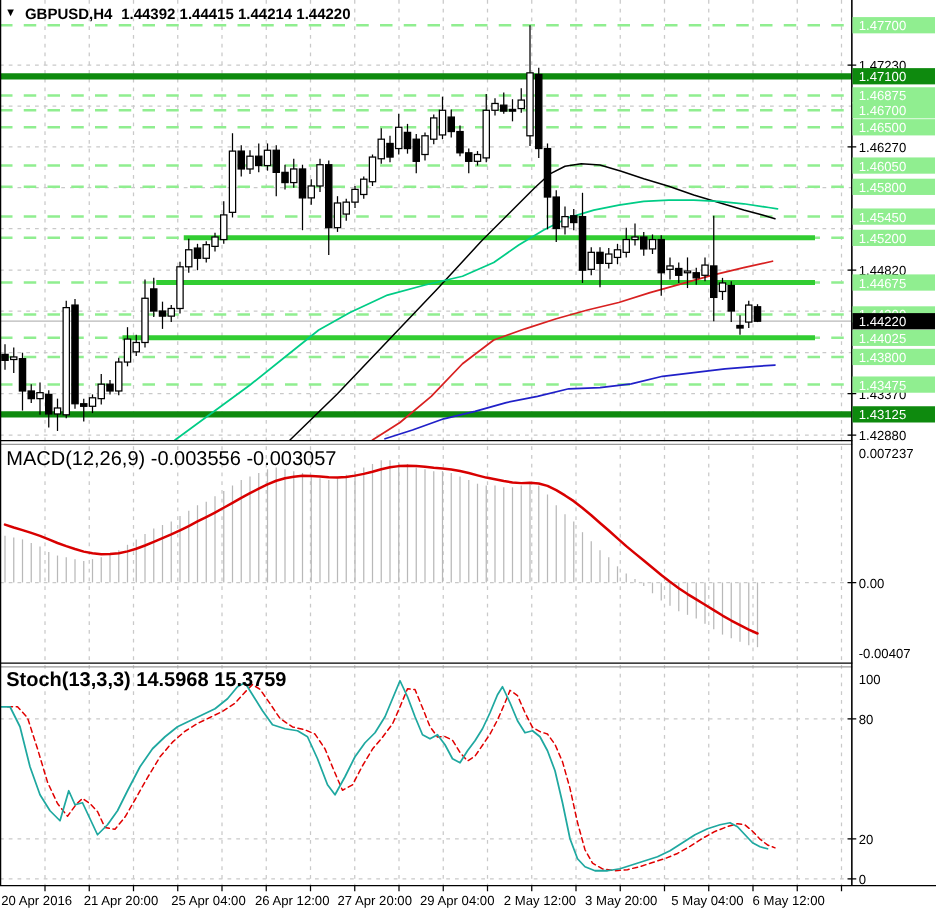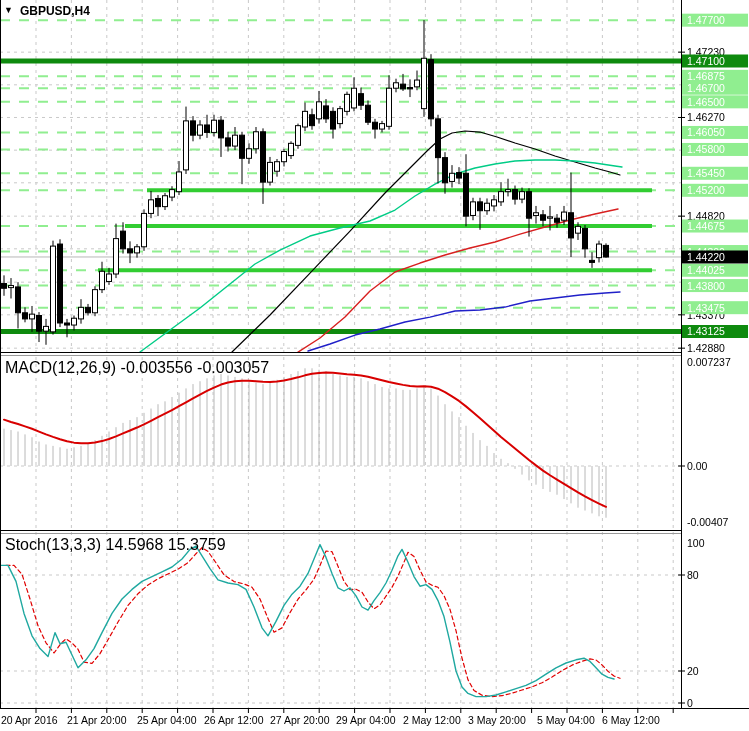--- a/index.html
+++ b/index.html
@@ -4,29 +4,30 @@
 <style>
   html,body{margin:0;padding:0;background:#fff;}
   #app{position:relative;width:749px;height:731px;background:#fff;overflow:hidden;
        font-family:"Liberation Sans",sans-serif;}
   #chart-svg{position:absolute;left:0;top:0;}
   .hdr{position:absolute;left:4px;top:4px;font-size:12px;font-weight:700;color:#000;
        display:flex;gap:7px;align-items:center;z-index:5;}
   .hdr .tri{font-size:9px;transform:translateY(-1px);}
   .ind-label{position:absolute;font-size:16px;color:#000;z-index:5;white-space:pre;}
   #macd-label{left:5px;top:359px;}
-  #stoch-label{left:5px;top:536px;}
+  #stoch-label{left:5px;top:536px;font-weight:bold;}
 </style>
 </head>
 <body>
 
 <div id="app">
   <div class="hdr">
     <span class="tri">▼</span>
     <span>GBPUSD,H4</span>
+    <span>1.44392 1.44415 1.44214 1.44220</span>
   </div>
   <div class="ind-label" id="macd-label">MACD(12,26,9) -0.003556 -0.003057</div>
   <div class="ind-label" id="stoch-label">Stoch(13,3,3) 14.5968 15.3759</div>
   <svg id="chart-svg" width="749" height="731">
       <rect x="0" y="0" width="749" height="731" fill="#ffffff"></rect>
       <line x1="36" y1="0" x2="36" y2="708" stroke="#c9c9c9" stroke-width="1" stroke-dasharray="3,4"></line>
       <line x1="71.4" y1="0" x2="71.4" y2="708" stroke="#c9c9c9" stroke-width="1" stroke-dasharray="3,4"></line>
       <line x1="106.8" y1="0" x2="106.8" y2="708" stroke="#c9c9c9" stroke-width="1" stroke-dasharray="3,4"></line>
       <line x1="142.2" y1="0" x2="142.2" y2="708" stroke="#c9c9c9" stroke-width="1" stroke-dasharray="3,4"></line>
       <line x1="177.6" y1="0" x2="177.6" y2="708" stroke="#c9c9c9" stroke-width="1" stroke-dasharray="3,4"></line>

